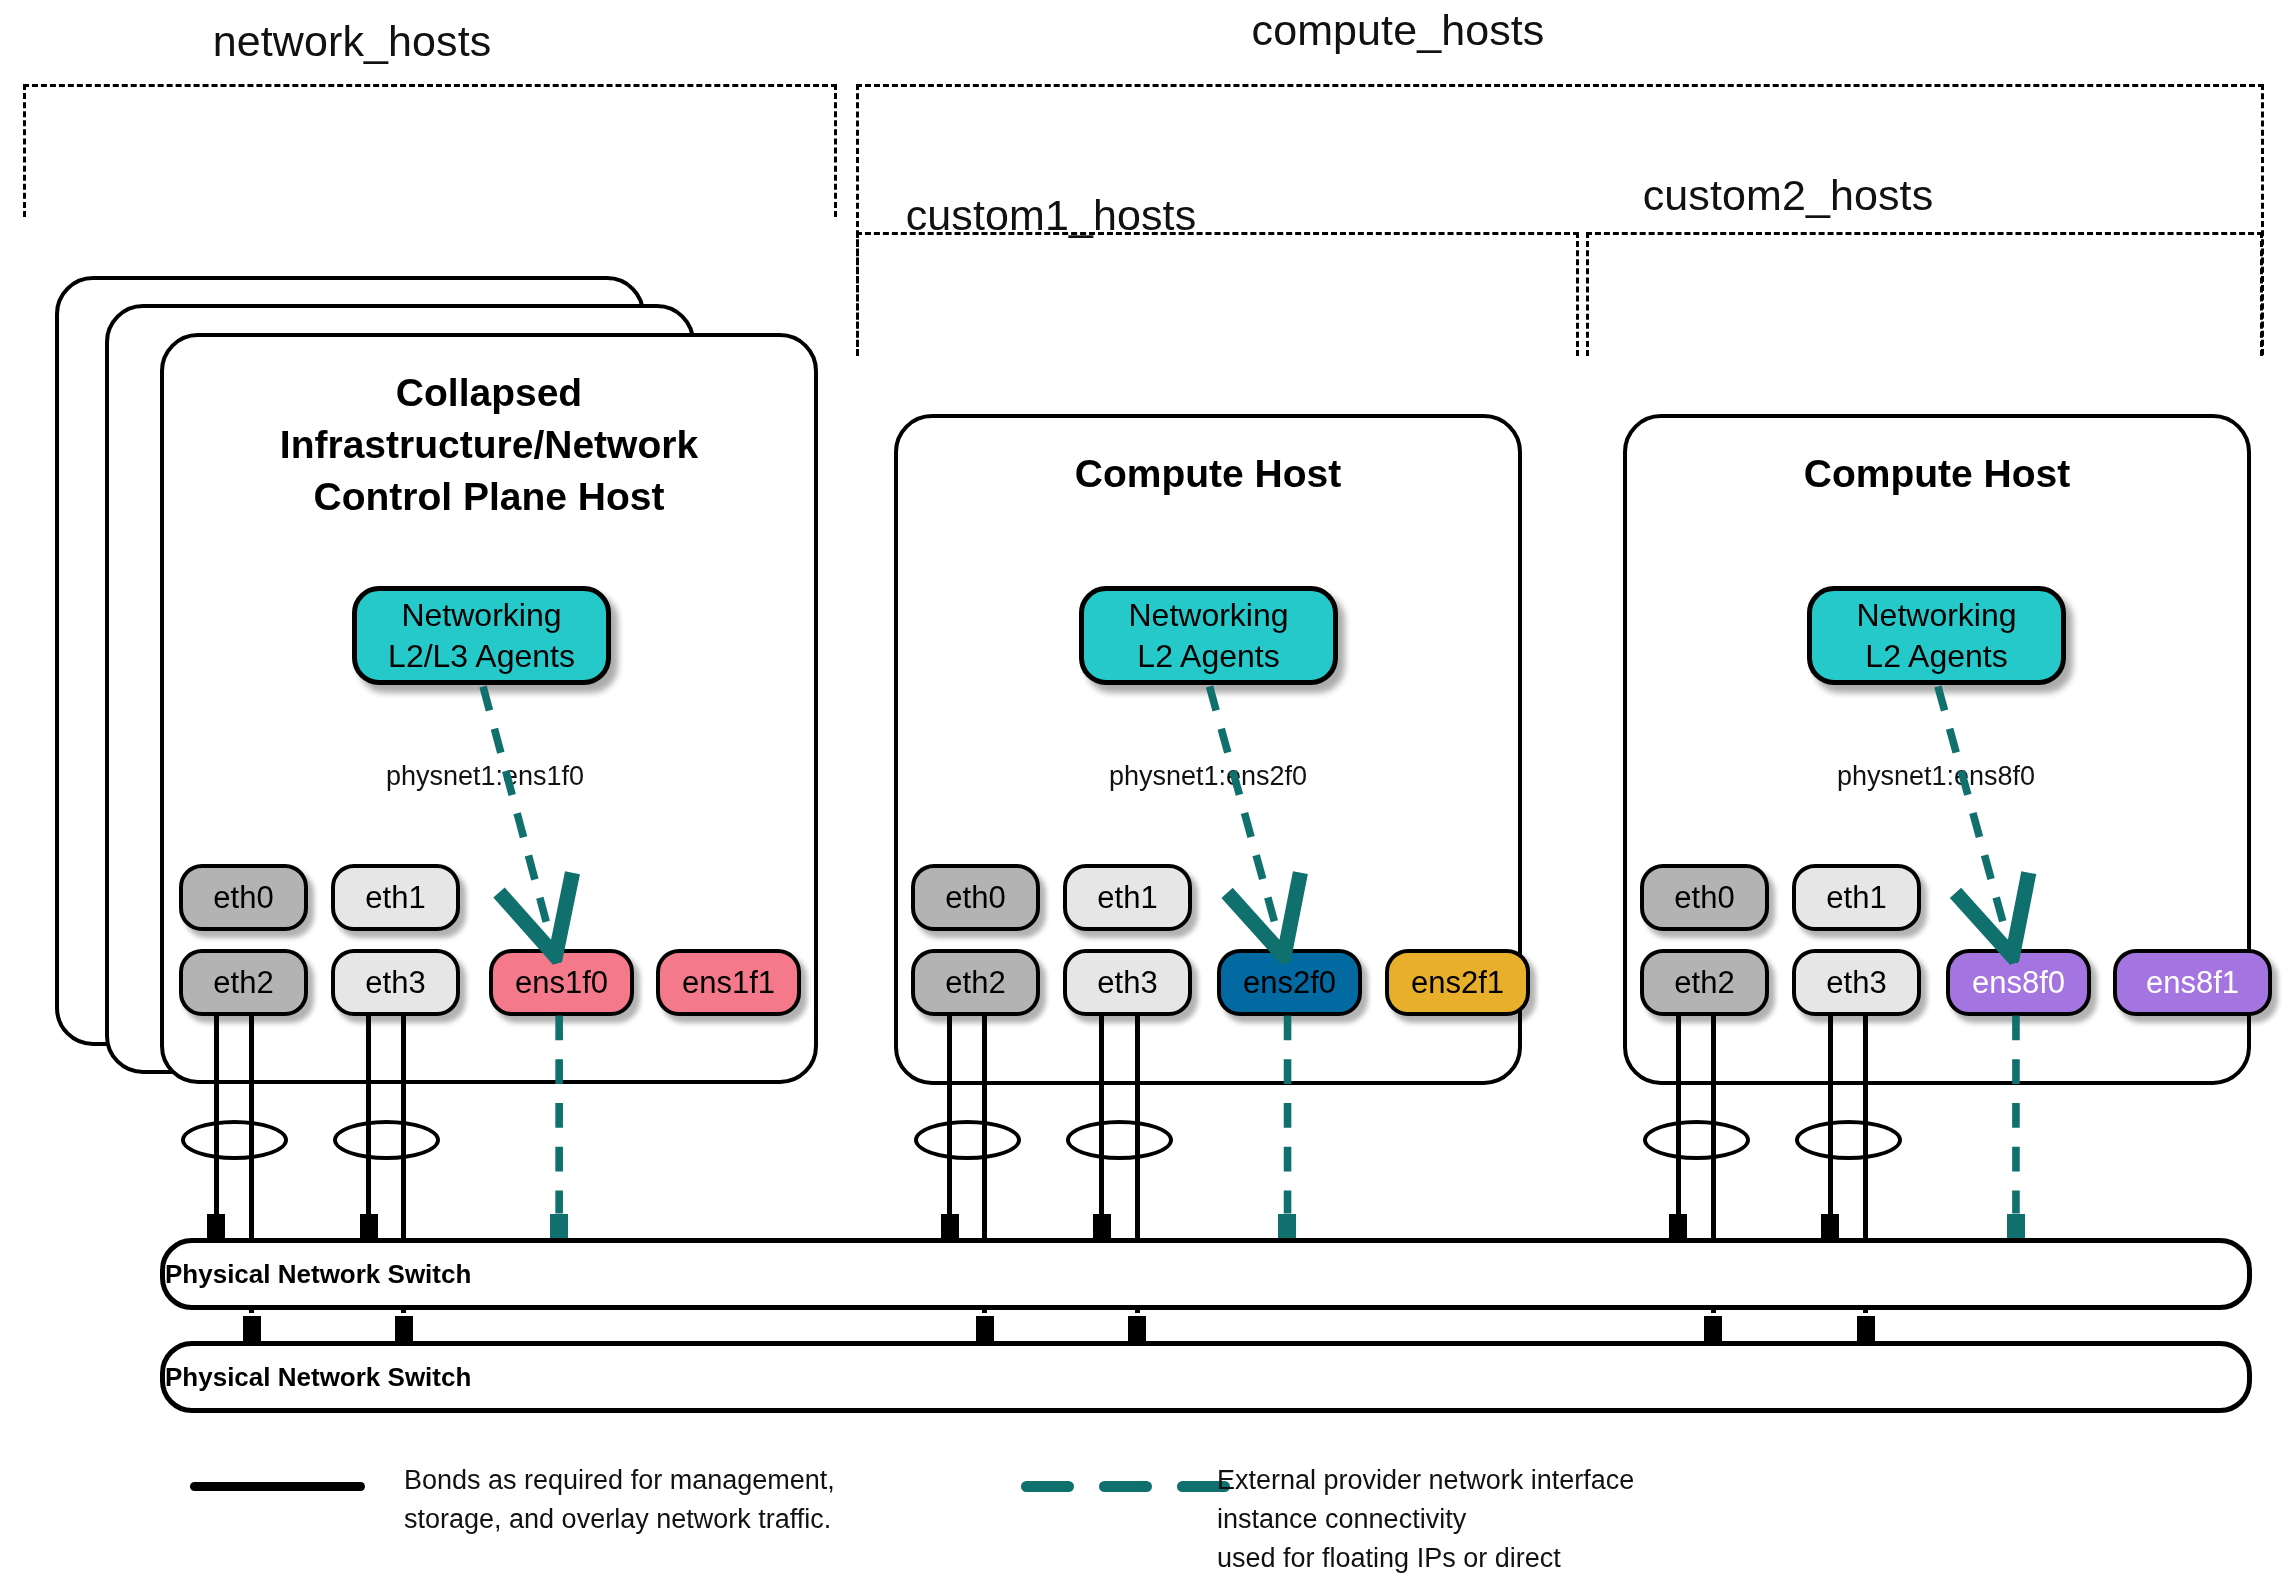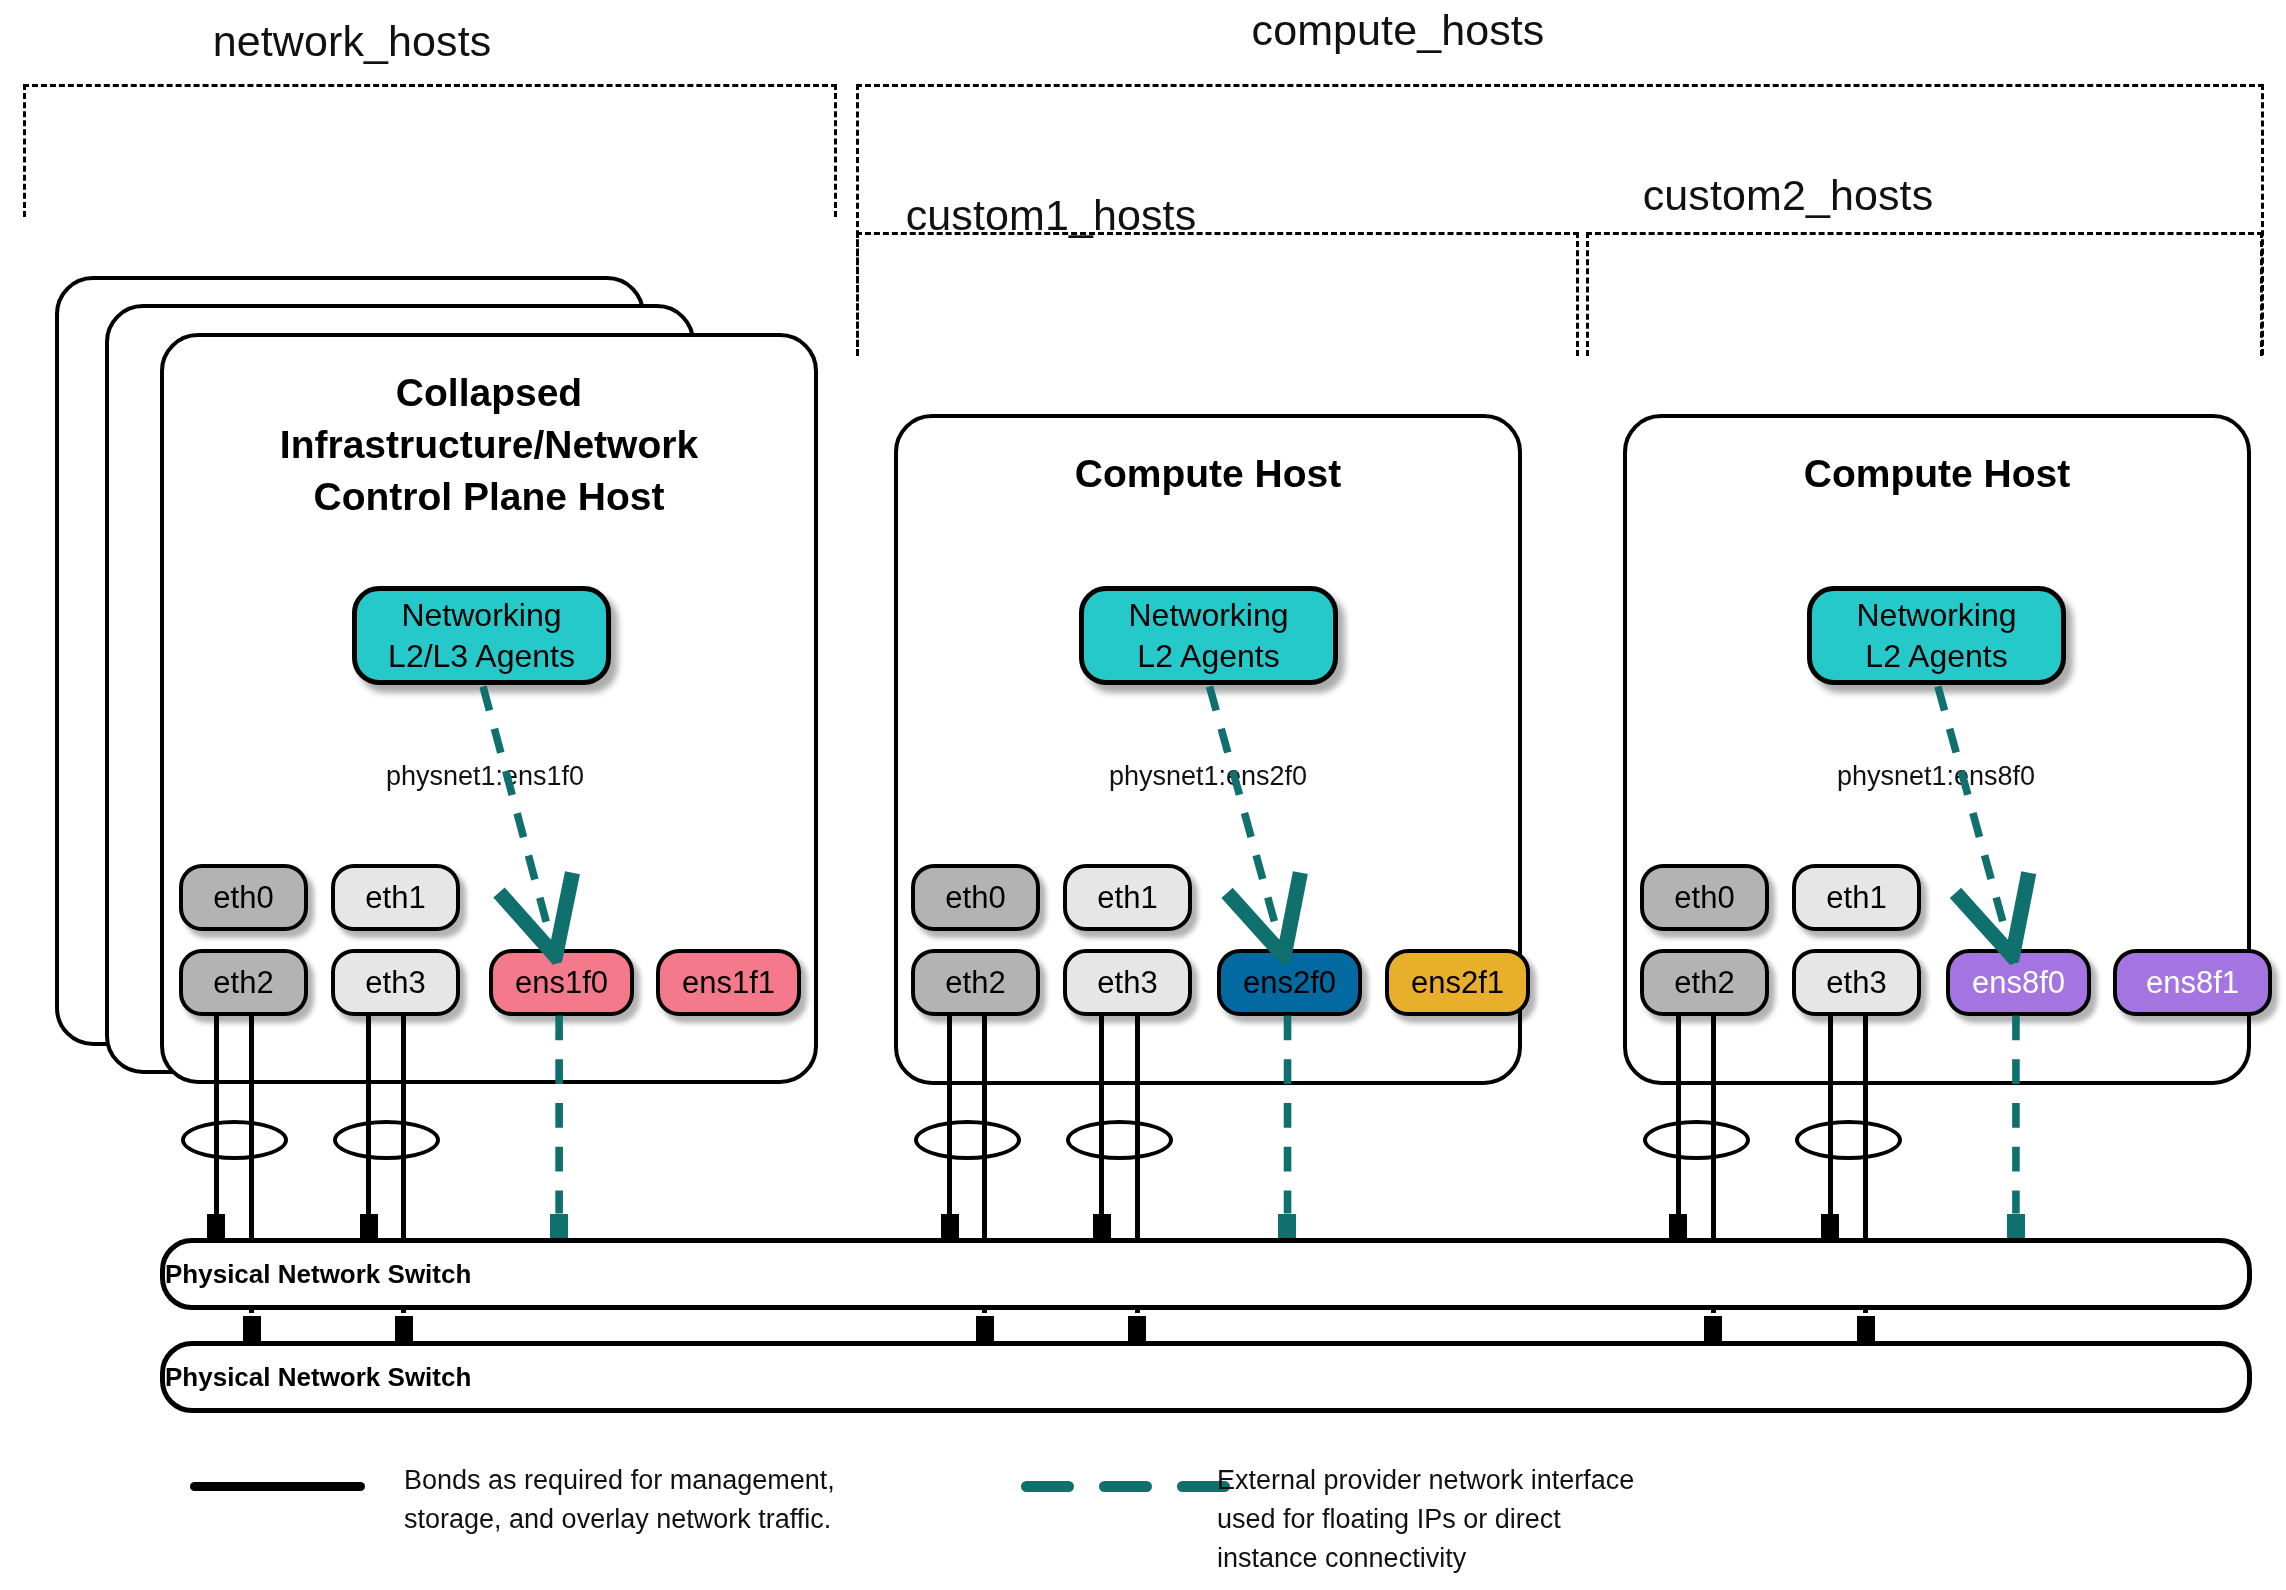--- a/index.html
+++ b/index.html
@@ -244,18 +244,18 @@
   <div class="legend-text" style="left:404px;top:1461px;width:495px;">
     <div>Bonds as required for management,</div>
     <div>storage, and overlay network traffic.</div>
   </div>
 
   <div class="legend-dash" style="left:1021px;top:1481px;width:53px;"></div>
   <div class="legend-dash" style="left:1099px;top:1481px;width:53px;"></div>
   <div class="legend-dash" style="left:1177px;top:1481px;width:53px;"></div>
   <div class="legend-text" style="left:1217px;top:1461px;width:533px;">
     <div>External provider network interface</div>
+    <div>instance connectivity</div>
     <div>used for floating IPs or direct</div>
-    <div>instance connectivity</div>
   </div>
 
 </div>
 
 
 </body></html>

